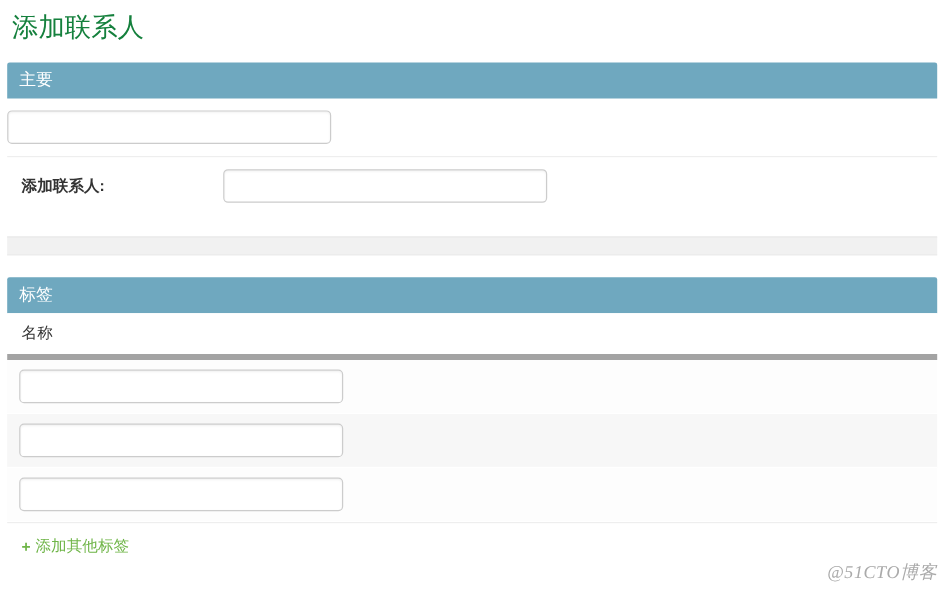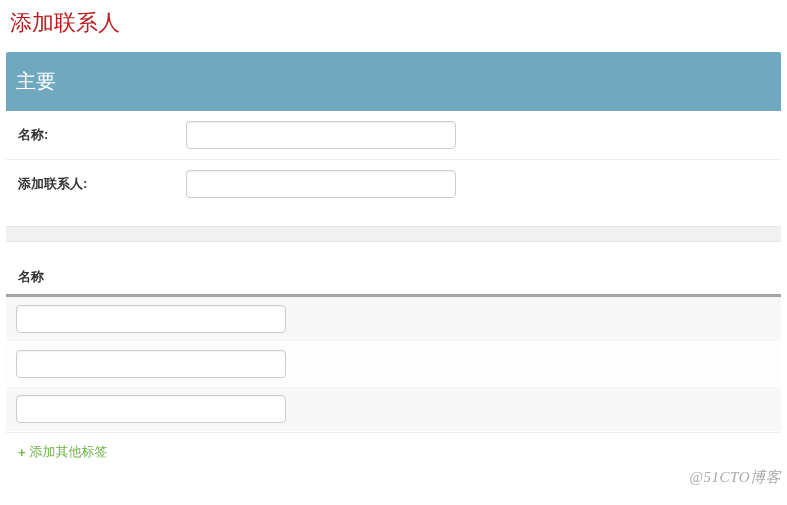--- a/index.html
+++ b/index.html
@@ -10,31 +10,31 @@
     body {
       font-family: "Microsoft YaHei", Arial, sans-serif;
       font-size: 13px;
       color: #333;
       background: #fff;
       width: 787px;
     }
     .page-title {
       font-size: 22px;
       font-weight: normal;
-      color: #b91c1c;
+      color: #15803d;
       padding: 8px 10px 14px 10px;
     }
     .section {
       margin: 0 6px;
     }
     .section-header {
       background: #6fa8bf;
       color: #fff;
-      padding: 16px 10px;
-      font-size: 20px;
+      padding: 6px 10px;
+      font-size: 14px;
       border-radius: 2px 2px 0 0;
     }
     .form-row {
       display: flex;
       align-items: center;
       border-bottom: 1px solid #eee;
       padding: 10px 0;
     }
     .form-row:last-of-type {
       border-bottom: none;
@@ -60,23 +60,23 @@
     }
     .gray-bar {
       height: 16px;
       background: #f1f1f1;
       margin: 0 6px;
       border-top: 1px solid #e8e8e8;
       border-bottom: 1px solid #e8e8e8;
     }
     .labels-grid .col-header {
       padding: 8px 12px;
-      font-weight: bold;
+      font-weight: normal;
       background: #fff;
-      border-bottom: 3px solid #a3a3a3;
+      border-bottom: 5px solid #a3a3a3;
     }
     .label-row {
       padding: 8px 10px;
       background: #f7f7f7;
       border-bottom: 1px solid #fff;
     }
     .label-row:nth-child(odd) {
       background: #fdfdfd;
     }
     .label-input {
@@ -118,35 +118,35 @@
   </style>
 </head>
 <body>
 
 <h1 class="page-title">添加联系人</h1>
 
 <div class="section">
   <div class="section-header">主要</div>
 
   <div class="form-row">
-    <div class="form-label">名称:</div>
     <input class="text-input" type="text" value="" style="">
   </div>
 
   <div class="form-row">
     <div class="form-label">添加联系人:</div>
     <input class="text-input" type="text" value="" style="">
   </div>
 </div>
 
 <div class="section-gap"></div>
 <div class="gray-bar"></div>
 <div class="section-gap"></div>
 
 <div class="section labels-grid">
+  <div class="section-header">标签</div>
 
   <div class="col-header">名称</div>
 
   <div class="label-row">
     <input class="label-input" type="text" value="" style="">
   </div>
   <div class="label-row">
     <input class="label-input" type="text" value="" style="">
   </div>
   <div class="label-row">

